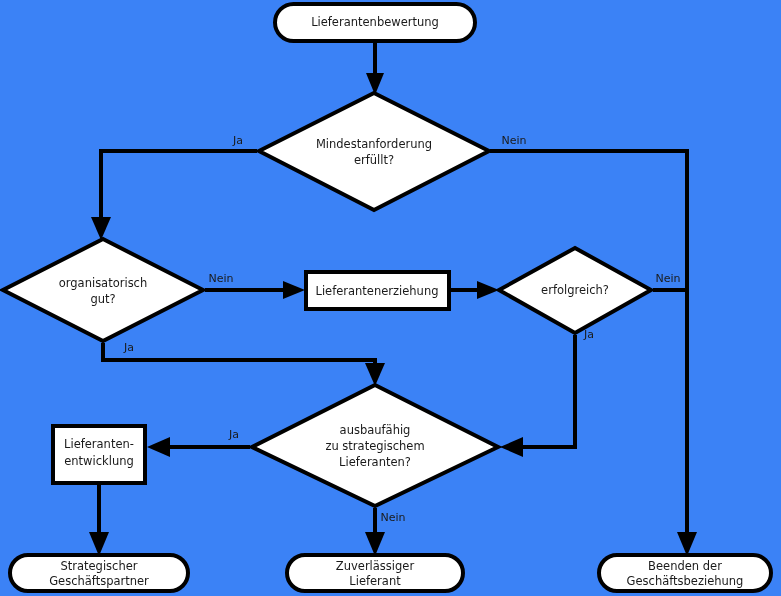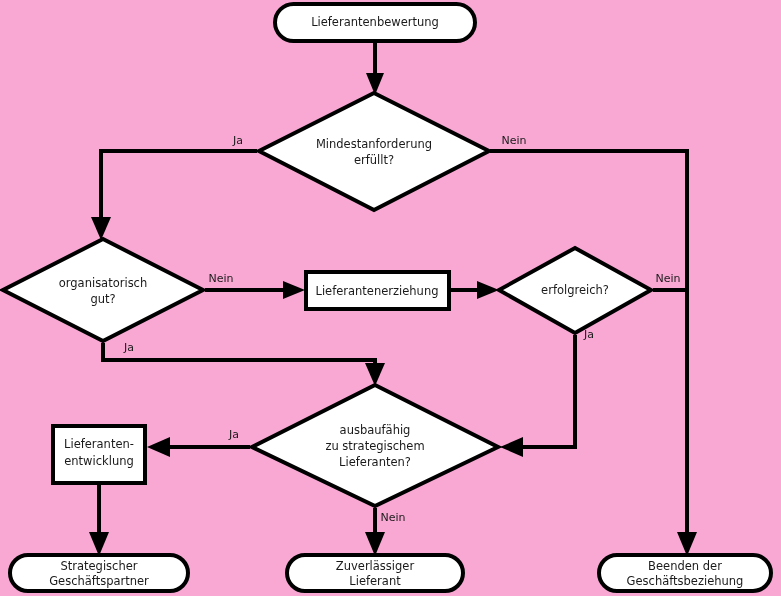--- a/index.html
+++ b/index.html
@@ -1,16 +1,16 @@
 <!DOCTYPE html>
 <html><head>
 <meta charset="utf-8">
 <style>
   html,body{margin:0;padding:0;background:#ffffff;}
-  #page{position:relative;width:781px;height:596px;overflow:hidden;background:#f9a8d4;
+  #page{position:relative;width:781px;height:596px;overflow:hidden;background:#3b82f6;
         font-family:"DejaVu Sans","Liberation Sans",sans-serif;}
   #flow-svg{position:absolute;left:0;top:0;width:781px;height:596px;}
   .node-text{font-family:"DejaVu Sans","Liberation Sans",sans-serif;font-size:11.5px;fill:#1a1a1a;}
   .edge-label{font-family:"DejaVu Sans","Liberation Sans",sans-serif;font-size:11px;fill:#1a1a1a;}
   .shape{fill:#ffffff;stroke:#000000;stroke-width:4;stroke-linejoin:miter;}
   .conn{stroke:#000000;stroke-width:4;fill:none;stroke-linecap:butt;stroke-linejoin:miter;}
   .arrowhead{fill:#000000;}
 </style>
 </head>
 <body>

